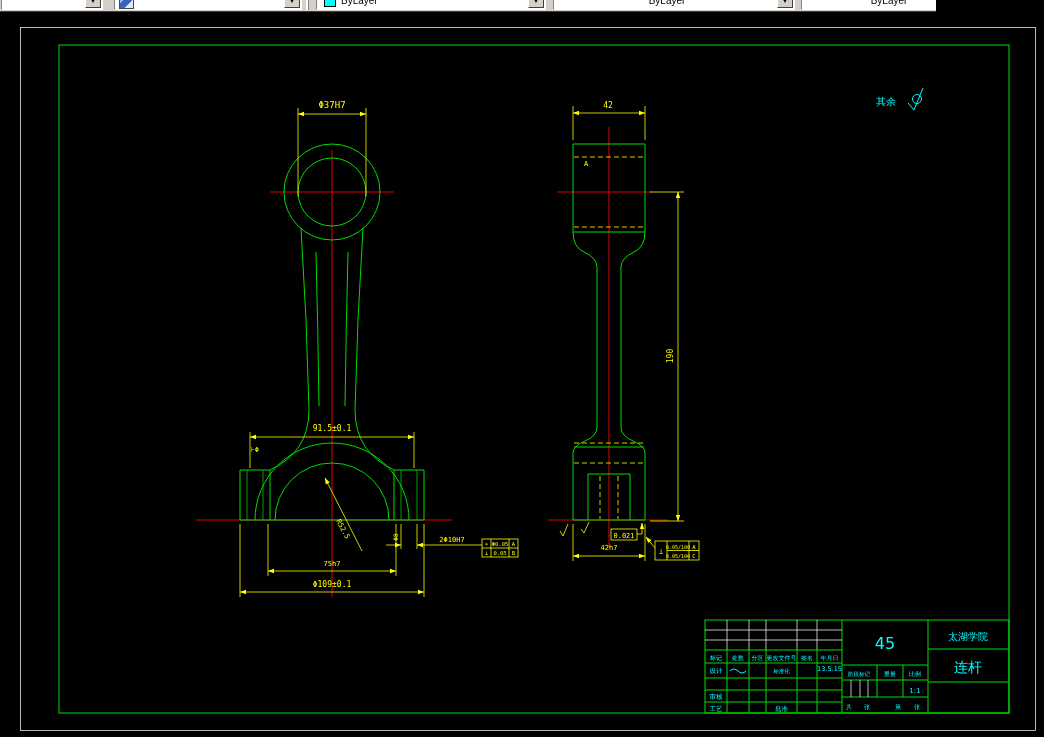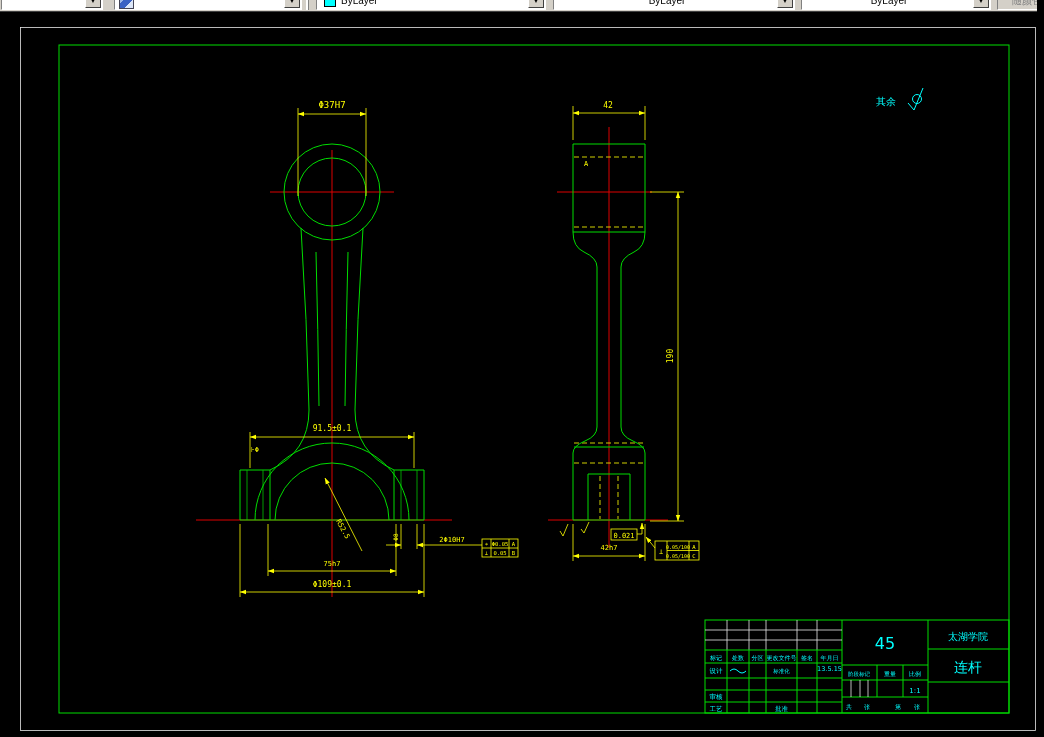--- a/index.html
+++ b/index.html
@@ -1,18 +1,18 @@
 <!DOCTYPE html>
 <html><head>
 <meta charset="utf-8">
 <style>
   html,body{margin:0;padding:0;width:1044px;height:737px;background:#000;overflow:hidden;
     font-family:"DejaVu Sans",sans-serif;}
   
-  .toolbar{position:absolute;left:0;top:0;width:1037px;height:11px;background:#d4d0c8;
+  .toolbar{position:absolute;left:0;top:0;width:936px;height:11px;background:#d4d0c8;
     overflow:hidden;border-bottom:1px solid #404040;}
   .combo{position:absolute;top:-10px;height:20px;background:#fff;
     border:1px solid;border-color:#808080 #fff #fff #808080;box-sizing:border-box;
     font-family:"Liberation Sans",sans-serif;font-size:10px;color:#000;}
   .combo .val{position:absolute;left:24px;top:0;line-height:19px;white-space:nowrap;}
   .combo .val.center{left:0;right:14px;text-align:center;}
   .combo .arrow{position:absolute;right:1px;top:1px;bottom:1px;width:14px;background:#d4d0c8;
     border:1px solid;border-color:#fff #404040 #404040 #fff;font-size:7px;line-height:16px;
     text-align:center;color:#000;}
   .combo.disabled{background:#d4d0c8;}

